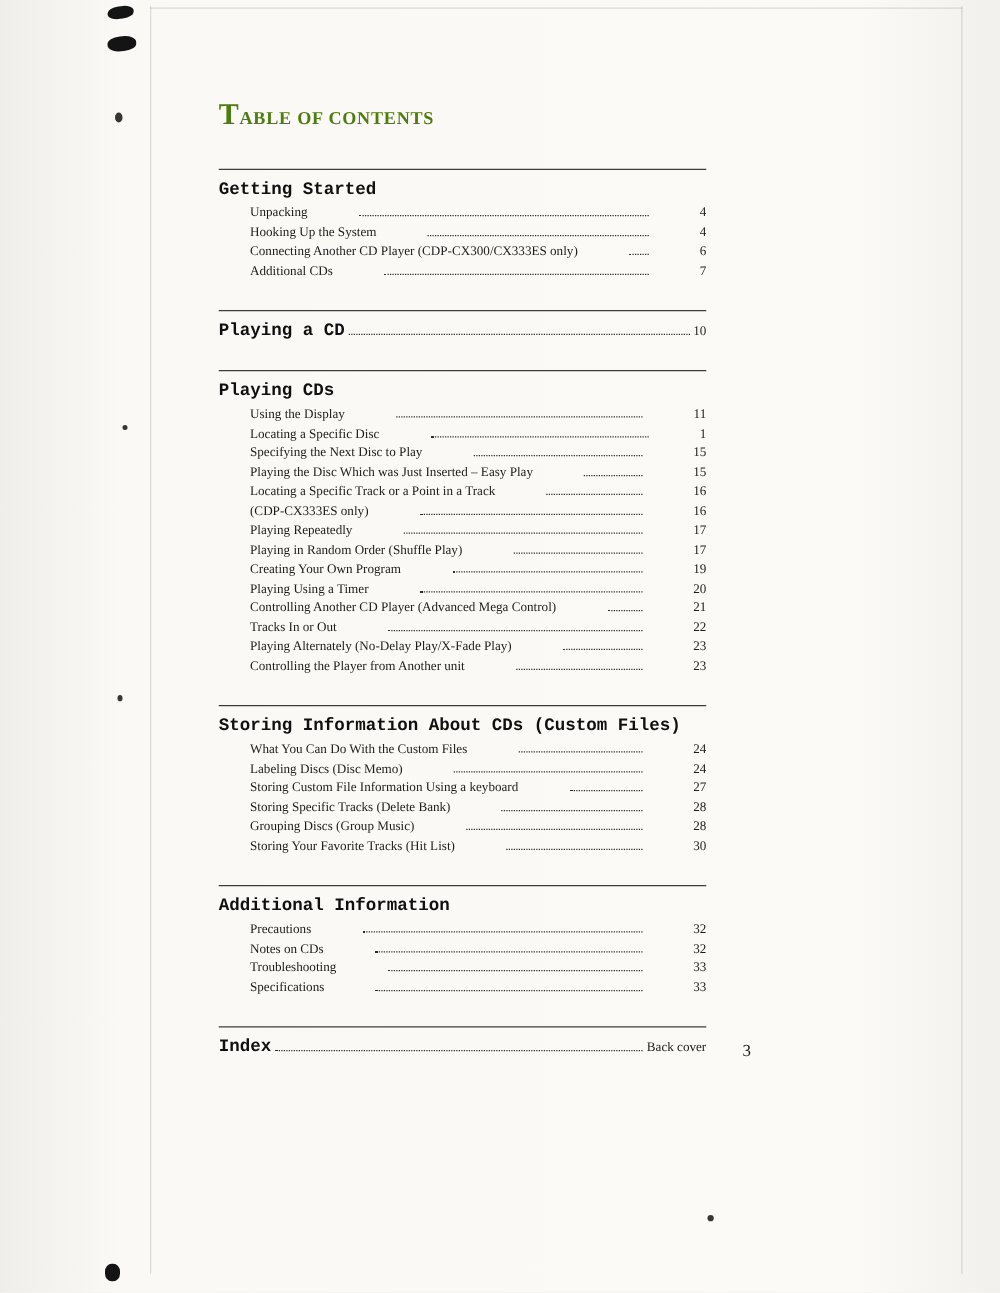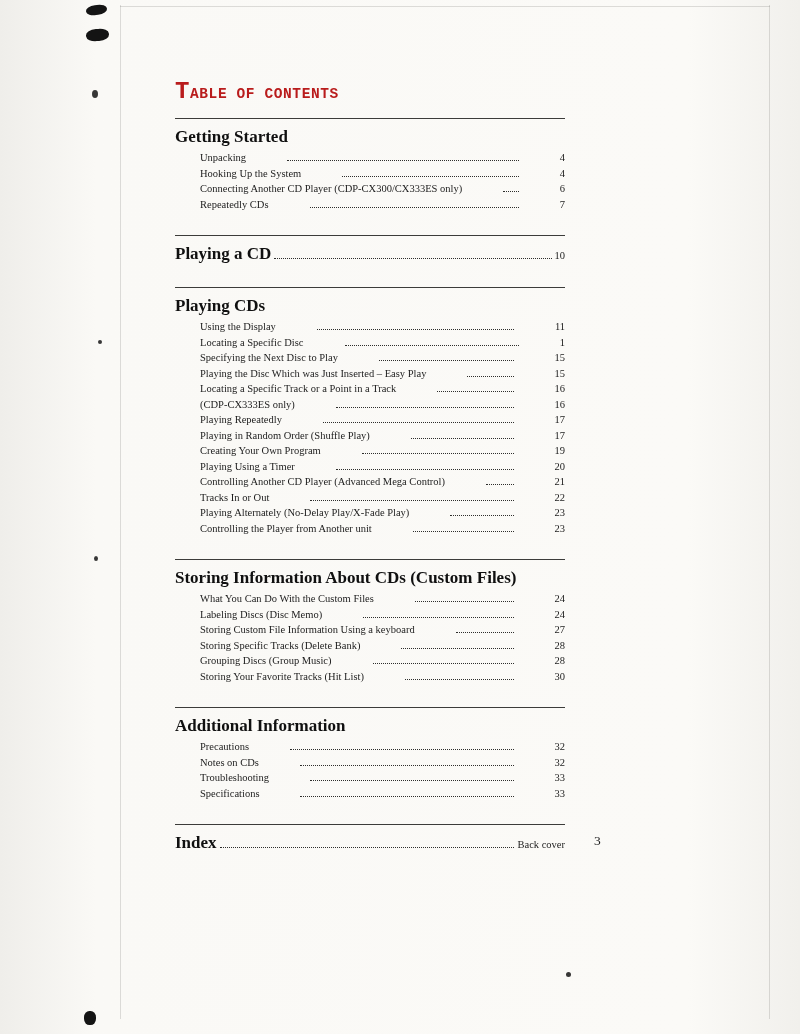--- a/index.html
+++ b/index.html
@@ -32,44 +32,44 @@
   .artifact.speck { opacity: 0.85; border-radius: 50%; }
 
   .content {
     position: absolute;
     left: 175px;
     top: 80px;
     width: 390px;
     color: #1c1c1c;
   }
   .doc-title {
-    font-family: Liberation Mono, monospace;
+    font-family: Liberation Serif, serif;
     font-weight: bold;
-    color: #b91c1c;
+    color: #4d7c0f;
     letter-spacing: 0.6px;
     line-height: 24px;
-    margin-bottom: 12px;
+    margin-bottom: 28px;
   }
   .doc-title .initial { font-size: 24px; }
   .doc-title .rest { font-size: 14.5px; }
 
   .toc-section { margin-bottom: 23px; }
   .rule {
     border-top: 1px solid #3c3c3a;
     margin-bottom: 8px;
   }
   .toc-heading-row {
     display: flex;
     align-items: baseline;
     margin-bottom: 3px;
   }
   .toc-heading {
-    font-family: Liberation Serif, serif;
+    font-family: Liberation Mono, monospace;
     font-weight: bold;
-    font-size: 17px;
+    font-size: 14px;
     color: #101010;
     white-space: nowrap;
   }
   .toc-items { padding-left: 25px; margin-top: 3px; }
   .toc-row {
     display: flex;
     align-items: baseline;
     font-size: 10.5px;
     line-height: 15.5px;
     color: #1c1c1c;
@@ -134,21 +134,21 @@
             <span class="toc-label">Hooking Up the System</span>
             <span class="dots"></span>
             <span class="toc-page">4</span>
           </div>
           <div class="toc-row">
             <span class="toc-label">Connecting Another CD Player (CDP-CX300/CX333ES only)</span>
             <span class="dots"></span>
             <span class="toc-page">6</span>
           </div>
           <div class="toc-row">
-            <span class="toc-label">Repeatedly CDs</span>
+            <span class="toc-label">Additional CDs</span>
             <span class="dots"></span>
             <span class="toc-page">7</span>
           </div>
         </div>
       </section>
       <section class="toc-section">
         <div class="rule"></div>
         <div class="toc-heading-row">
           <span class="toc-heading">Playing a CD</span>
           <span class="dots"></span>

